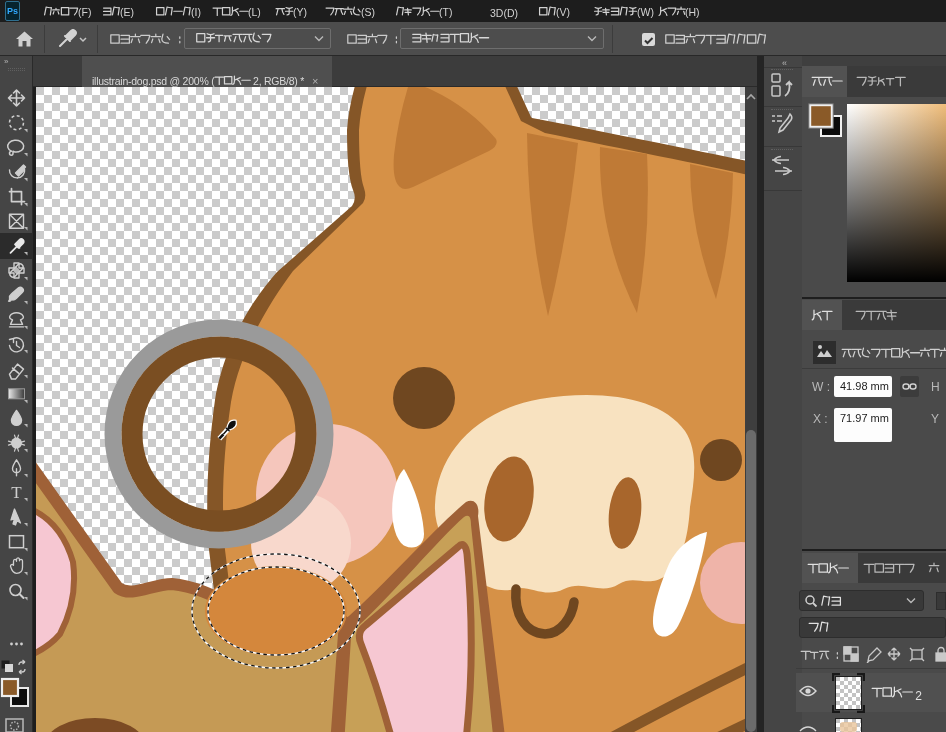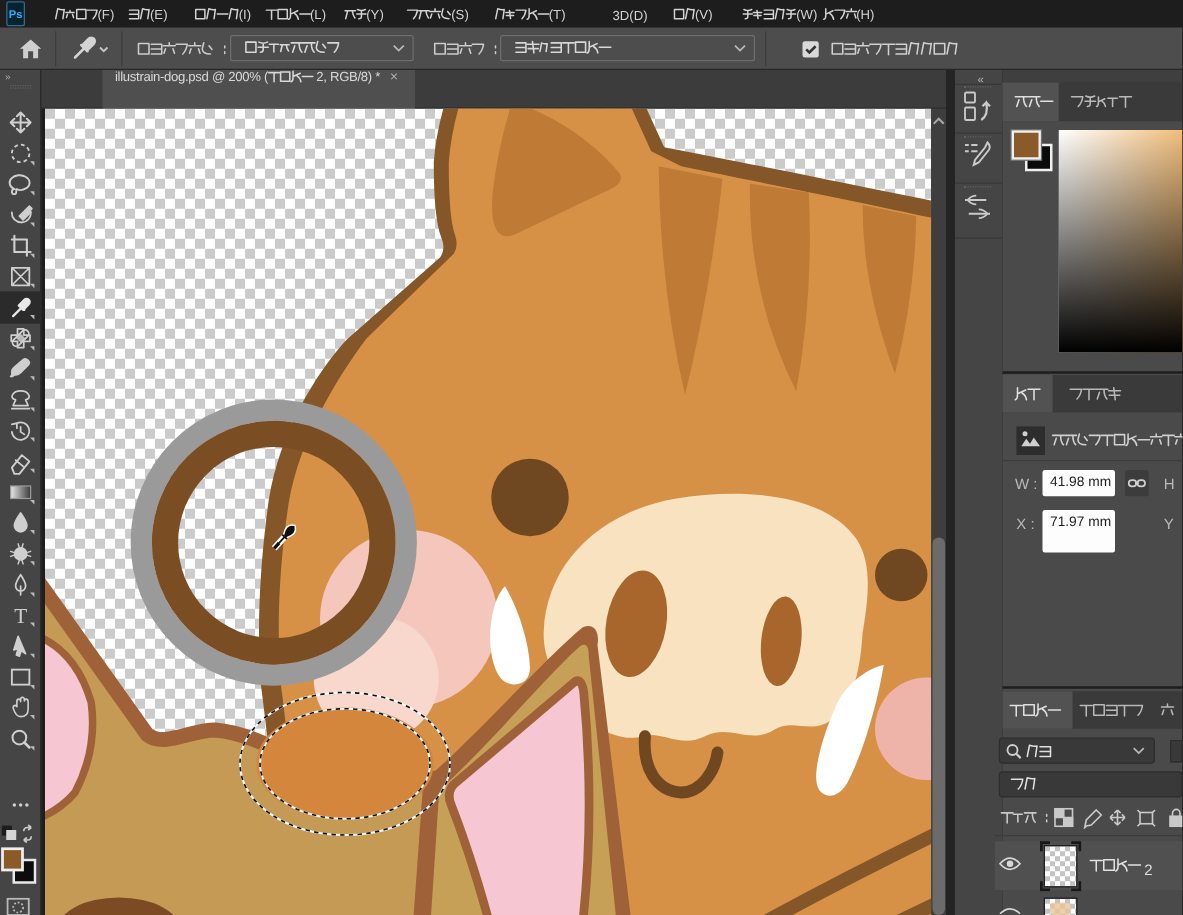--- a/index.html
+++ b/index.html
@@ -164,21 +164,21 @@
       <path d="M1,2 H8.5 Q8,6 5.5,8.5" transform="translate(30.6,0.0) scale(1.200)" fill="none" stroke="#d0d0d0" stroke-width="1.04" stroke-linecap="round" stroke-linejoin="round"></path>
       <path d="M1,2 H9 M5,2 V9" transform="translate(40.8,0.0) scale(1.200)" fill="none" stroke="#d0d0d0" stroke-width="1.04" stroke-linecap="round" stroke-linejoin="round"></path>
       <path d="M1.5,2 H8.5 V8.5 H1.5 M1.5,5.2 H8.5" transform="translate(51.0,0.0) scale(1.200)" fill="none" stroke="#d0d0d0" stroke-width="1.04" stroke-linecap="round" stroke-linejoin="round"></path>
       <path d="M3,1 L1.5,8.5 M3,1 Q6,2 8,1.5 L7,8.5" transform="translate(61.2,0.0) scale(1.200)" fill="none" stroke="#d0d0d0" stroke-width="1.04" stroke-linecap="round" stroke-linejoin="round"></path>
       <path d="M3,1 L1.5,8.5 M3,1 Q6,2 8,1.5 L7,8.5" transform="translate(71.4,0.0) scale(1.200)" fill="none" stroke="#d0d0d0" stroke-width="1.04" stroke-linecap="round" stroke-linejoin="round"></path>
       <path d="M1.5,1.5 V8.5 M1.5,1.5 H8.5 V8.5 H1.5" transform="translate(81.6,0.0) scale(1.200)" fill="none" stroke="#d0d0d0" stroke-width="1.04" stroke-linecap="round" stroke-linejoin="round"></path>
       <path d="M3,1 L1.5,8.5 M3,1 Q6,2 8,1.5 L7,8.5" transform="translate(91.8,0.0) scale(1.200)" fill="none" stroke="#d0d0d0" stroke-width="1.04" stroke-linecap="round" stroke-linejoin="round"></path>
     </svg></div>
 <div class="abs" style="left:33px;top:56px;width:724px;height:31px;background:#3c3c3c;border-bottom:1px solid #2a2a2a"></div>
 <div class="abs" style="left:82px;top:56px;width:250px;height:31px;background:#4f4f4f"></div>
-<div class="abs" style="left:92px;top:56px;height:31px;display:flex;align-items:flex-start;color:#d8d8d8;font-size:10.5px;letter-spacing:-0.25px;white-space:nowrap">
+<div class="abs" style="left:92px;top:56px;height:31px;display:flex;align-items:flex-end;color:#d8d8d8;font-size:10.5px;letter-spacing:-0.25px;white-space:nowrap">
     <span>illustrain-dog.psd @ 200% (</span>
     <svg width="36" height="12" viewBox="0 0 36 12" style="overflow:visible">
       <path d="M1,2 H9 M5,2 V9" transform="translate(0.0,0.0) scale(1.050)" fill="none" stroke="#d8d8d8" stroke-width="1.19" stroke-linecap="round" stroke-linejoin="round"></path>
       <path d="M1.5,1.5 V8.5 M1.5,1.5 H8.5 V8.5 H1.5" transform="translate(8.9,0.0) scale(1.050)" fill="none" stroke="#d8d8d8" stroke-width="1.19" stroke-linecap="round" stroke-linejoin="round"></path>
       <path d="M2.5,1 V6 Q2.5,8.5 1,9 M2.5,5 L8,2.5 M5.5,4.5 Q8,6 8.5,9" transform="translate(17.8,0.0) scale(1.050)" fill="none" stroke="#d8d8d8" stroke-width="1.19" stroke-linecap="round" stroke-linejoin="round"></path>
       <path d="M1,5 H9" transform="translate(26.8,0.0) scale(1.050)" fill="none" stroke="#d8d8d8" stroke-width="1.19" stroke-linecap="round" stroke-linejoin="round"></path>
     </svg>
     <span>&nbsp;2, RGB/8) *</span>
     <span style="color:#b0b0b0;margin-left:8px;font-size:11px">×</span>
   </div>

